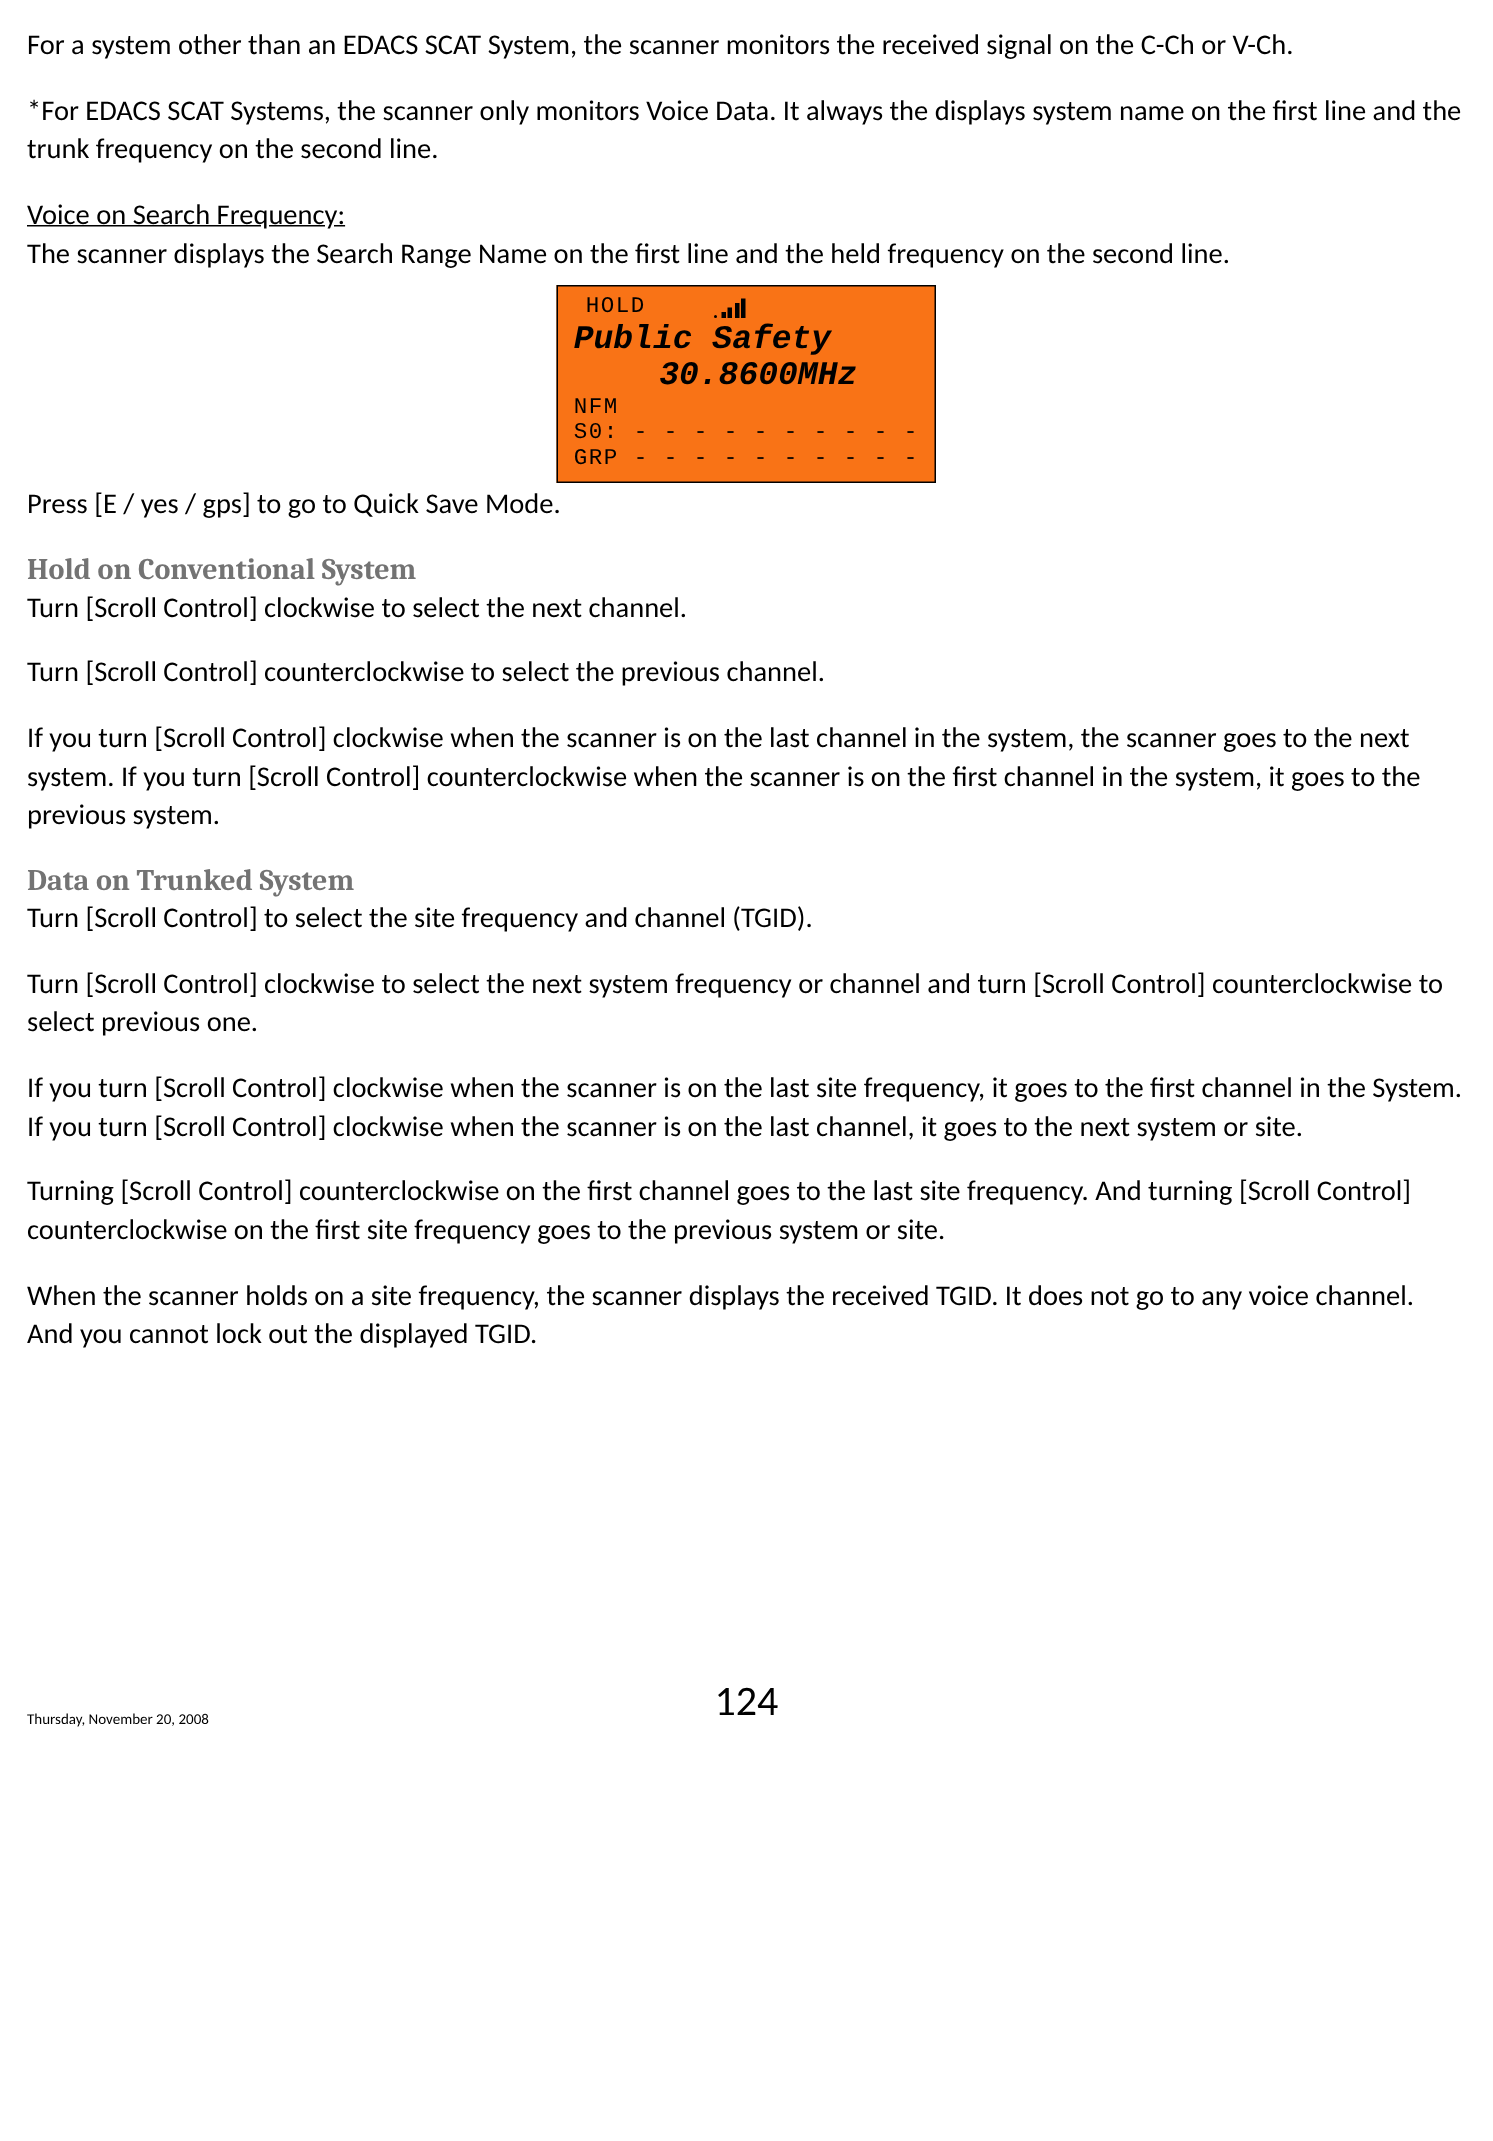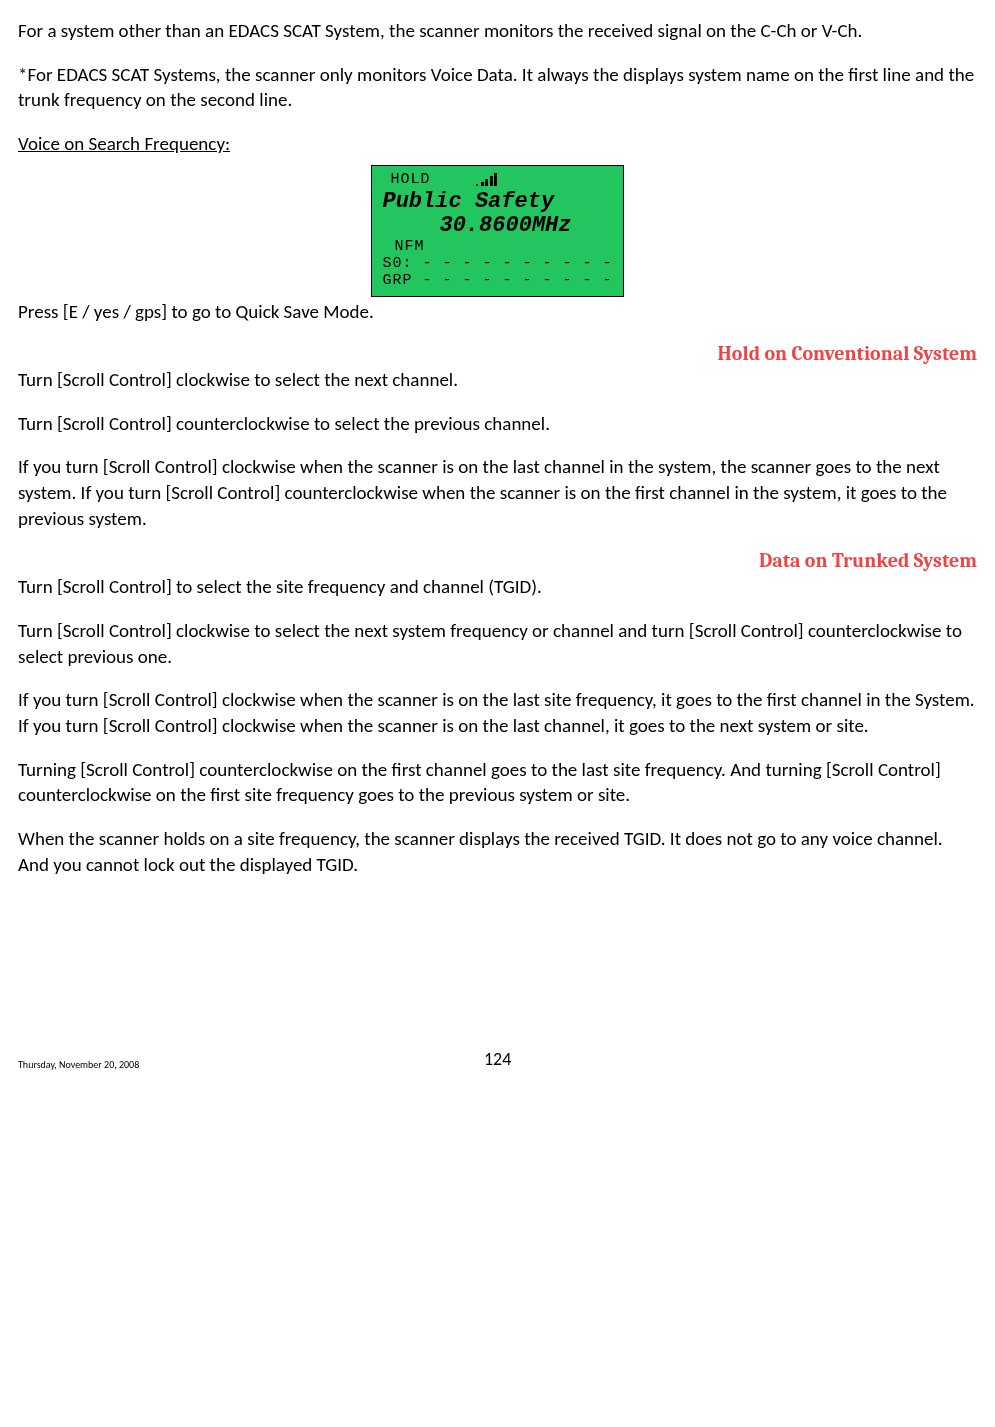--- a/index.html
+++ b/index.html
@@ -11,36 +11,35 @@
       margin: 0;
       padding: 18px 18px 30px 18px;
       width: 995px;
       background: #fff;
     }
     p { margin: 0 0 18px 0; }
     .underline { text-decoration: underline; }
     .h2 {
       font-family: Cambria, Georgia, "Times New Roman", serif;
       font-weight: bold;
-      color: #ef4444;
+      color: #737373;
       font-size: 20px;
       margin: 0;
       line-height: 1.2;
-      text-align: right;
     }
     .h2-block { margin-bottom: 1px; }
     .after-h2 { margin-top: 0; }
     .display-wrap { text-align: center; margin: 8px 0 2px 0; }
     .display {
       display: inline-block;
       border: 1.5px solid #000;
       padding: 6px 10px;
       text-align: left;
       font-family: "Courier New", monospace;
-      background: #22c55e;
+      background: #f97316;
       line-height: 1.0;
     }
     .display .row1 {
       font-size: 15px;
       letter-spacing: 1px;
       display: flex;
       align-items: center;
       margin-bottom: 4px;
       margin-left: 8px;
     }
@@ -53,21 +52,21 @@
       letter-spacing: 0px;
       margin: 2px 0;
       font-style: italic;
     }
     .display .big.center { text-align: center; padding-left: 16px; }
     .display .small {
       font-size: 15px;
       letter-spacing: 1px;
       margin: 2px 0;
     }
-    .display .small.indent { margin-left: 12px; }
+    .display .small.indent { margin-left: 0; }
     
     .sig {
       display: inline-flex;
       align-items: flex-end;
       gap: 1.5px;
       height: 14px;
       vertical-align: bottom;
     }
     .sig .dot {
       width: 2px; height: 2px;
@@ -85,32 +84,33 @@
     .sig .b3 { height: 10px; }
     .sig .b4 { height: 13px; }
     .footer {
       display: flex;
       justify-content: space-between;
       align-items: flex-end;
       margin-top: 170px;
       font-size: 14px;
     }
     .footer .date { color: #000; font-size: 10px; }
-    .footer .page { font-size: 18px; text-align: center; flex: 1; margin-left: -120px; }
+    .footer .page { font-size: 28px; text-align: center; flex: 1; margin-left: -120px; margin-top: 42px; }
     .nomargin-bottom { margin-bottom: 0; }
   </style>
 </head>
 <body>
 
 <p>For a system other than an EDACS SCAT System, the scanner monitors the received signal on the C-Ch or V-Ch.</p>
 
 <p>*For EDACS SCAT Systems, the scanner only monitors Voice Data. It always the displays system name on the first line and the trunk frequency on the second line.</p>
 
 <p class="nomargin-bottom">
   <span class="underline">Voice on Search Frequency:</span><br>
+  <span>The scanner displays the Search Range Name on the first line and the held frequency on the second line.</span>
 </p>
 
 <div class="display-wrap">
   <div class="display">
     <div class="row1">
       <span class="hold">HOLD</span>
       <span class="spacer"></span>
       <span class="sig">
         <span class="dot"></span>
         <span class="bar b1"></span>

